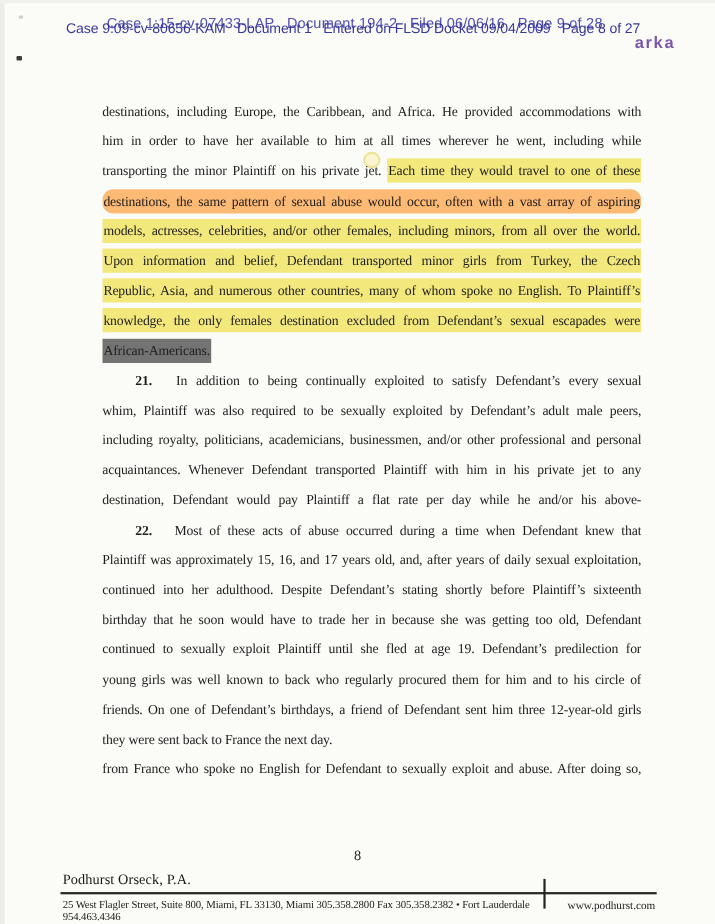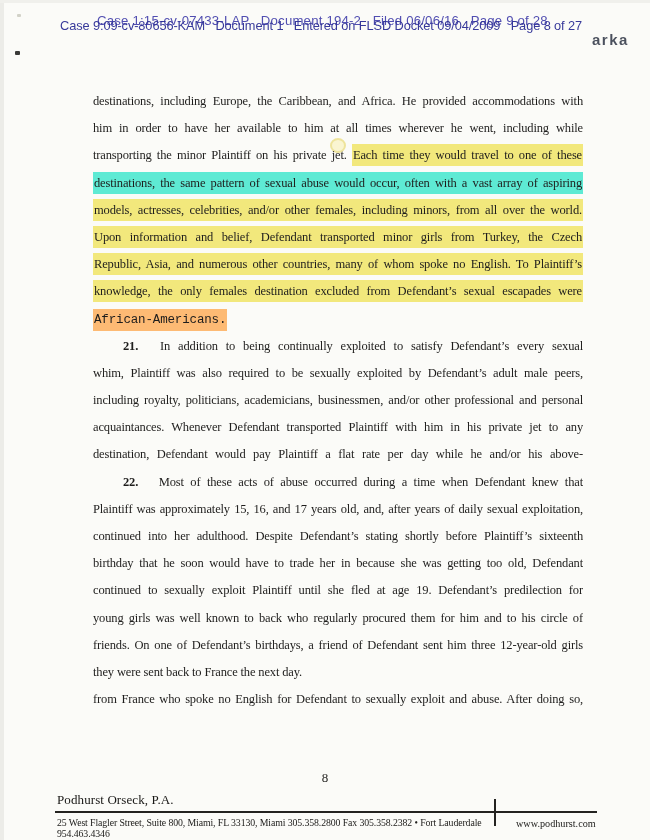--- a/index.html
+++ b/index.html
@@ -58,36 +58,36 @@
   .footer-site{position:absolute;left:516px;top:818px;font-size:10.2px;color:#21201e;}
 </style>
 </head>
 <body>
 
 <div class="scan-edge"></div>
 <div class="scan-edge-top"></div>
 
 <div class="stamp stamp-overlay" style="color: rgb(67, 64, 171);">Case 1:15-cv-07433-LAP   Document 194-2   Filed 06/06/16   Page 9 of 28</div>
 <div class="stamp stamp-original" style="color: rgb(45, 47, 150);">Case 9:09-cv-80656-KAM   Document 1   Entered on FLSD Docket 09/04/2009   Page 8 of 27</div>
-<div class="watermark" style="color: #0f172a; margin-left: 15px;">arka</div>
+<div class="watermark" style="color: #4c1d95;">arka</div>
 
 <div class="speck-1"></div>
 <div class="speck-2"></div>
 <div class="highlighter-blob"></div>
 
 <div class="doc-body">
     <div class="line"><span>destinations, including Europe, the Caribbean, and Africa.  He provided accommodations with</span> </div>
     <div class="line"><span>him in order to have her available to him at all times wherever he went, including while</span> </div>
     <div class="line"><span>transporting the minor Plaintiff on his private jet.  </span> <span class="hl" style="background: rgb(242, 232, 124);">Each time they would travel to one of these</span> </div>
-    <div class="line"><span class="hl" style="background: #5eead4;">destinations, the same pattern of sexual abuse would occur, often with a vast array of aspiring</span> </div>
+    <div class="line"><span class="hl" style="background: #fdba74; border-radius: 10px;">destinations, the same pattern of sexual abuse would occur, often with a vast array of aspiring</span> </div>
     <div class="line"><span class="hl" style="background: rgb(242, 232, 124);">models, actresses, celebrities, and/or other females, including minors, from all over the world.</span> </div>
     <div class="line"><span class="hl" style="background: rgb(242, 232, 124);">Upon information and belief, Defendant transported minor girls from Turkey, the Czech</span> </div>
     <div class="line"><span class="hl" style="background: rgb(242, 232, 124);">Republic, Asia, and numerous other countries, many of whom spoke no English.  To Plaintiff’s</span> </div>
     <div class="line"><span class="hl" style="background: rgb(242, 232, 124);">knowledge, the only females destination excluded from Defendant’s sexual escapades were</span> </div>
-    <div class="line nojust"><span class="hl" style="background: #fdba74; font-family: Liberation Mono, monospace;">African-Americans.</span> </div>
+    <div class="line nojust"><span class="hl" style="background: #737373;">African-Americans.</span> </div>
     <div class="line" style="padding-left: 30px;"><span class="pnum">21.</span> <span>In addition to being continually exploited to satisfy Defendant’s every sexual</span> </div>
     <div class="line"><span>whim, Plaintiff was also required to be sexually exploited by Defendant’s adult male peers,</span> </div>
     <div class="line"><span>including royalty, politicians, academicians, businessmen, and/or other professional and personal</span> </div>
     <div class="line"><span>acquaintances.  Whenever Defendant transported Plaintiff with him in his private jet to any</span> </div>
     <div class="line"><span>destination, Defendant would pay Plaintiff a flat rate per day while he and/or his above-</span> </div>
     <div class="line" style="padding-left: 30px;"><span class="pnum">22.</span> <span>Most of these acts of abuse occurred during a time when Defendant knew that</span> </div>
     <div class="line"><span>Plaintiff was approximately 15, 16, and 17 years old, and, after years of daily sexual exploitation,</span> </div>
     <div class="line"><span>continued into her adulthood.  Despite Defendant’s stating shortly before Plaintiff’s sixteenth</span> </div>
     <div class="line"><span>birthday that he soon would have to trade her in because she was getting too old, Defendant</span> </div>
     <div class="line"><span>continued to sexually exploit Plaintiff until she fled at age 19.  Defendant’s predilection for</span> </div>

